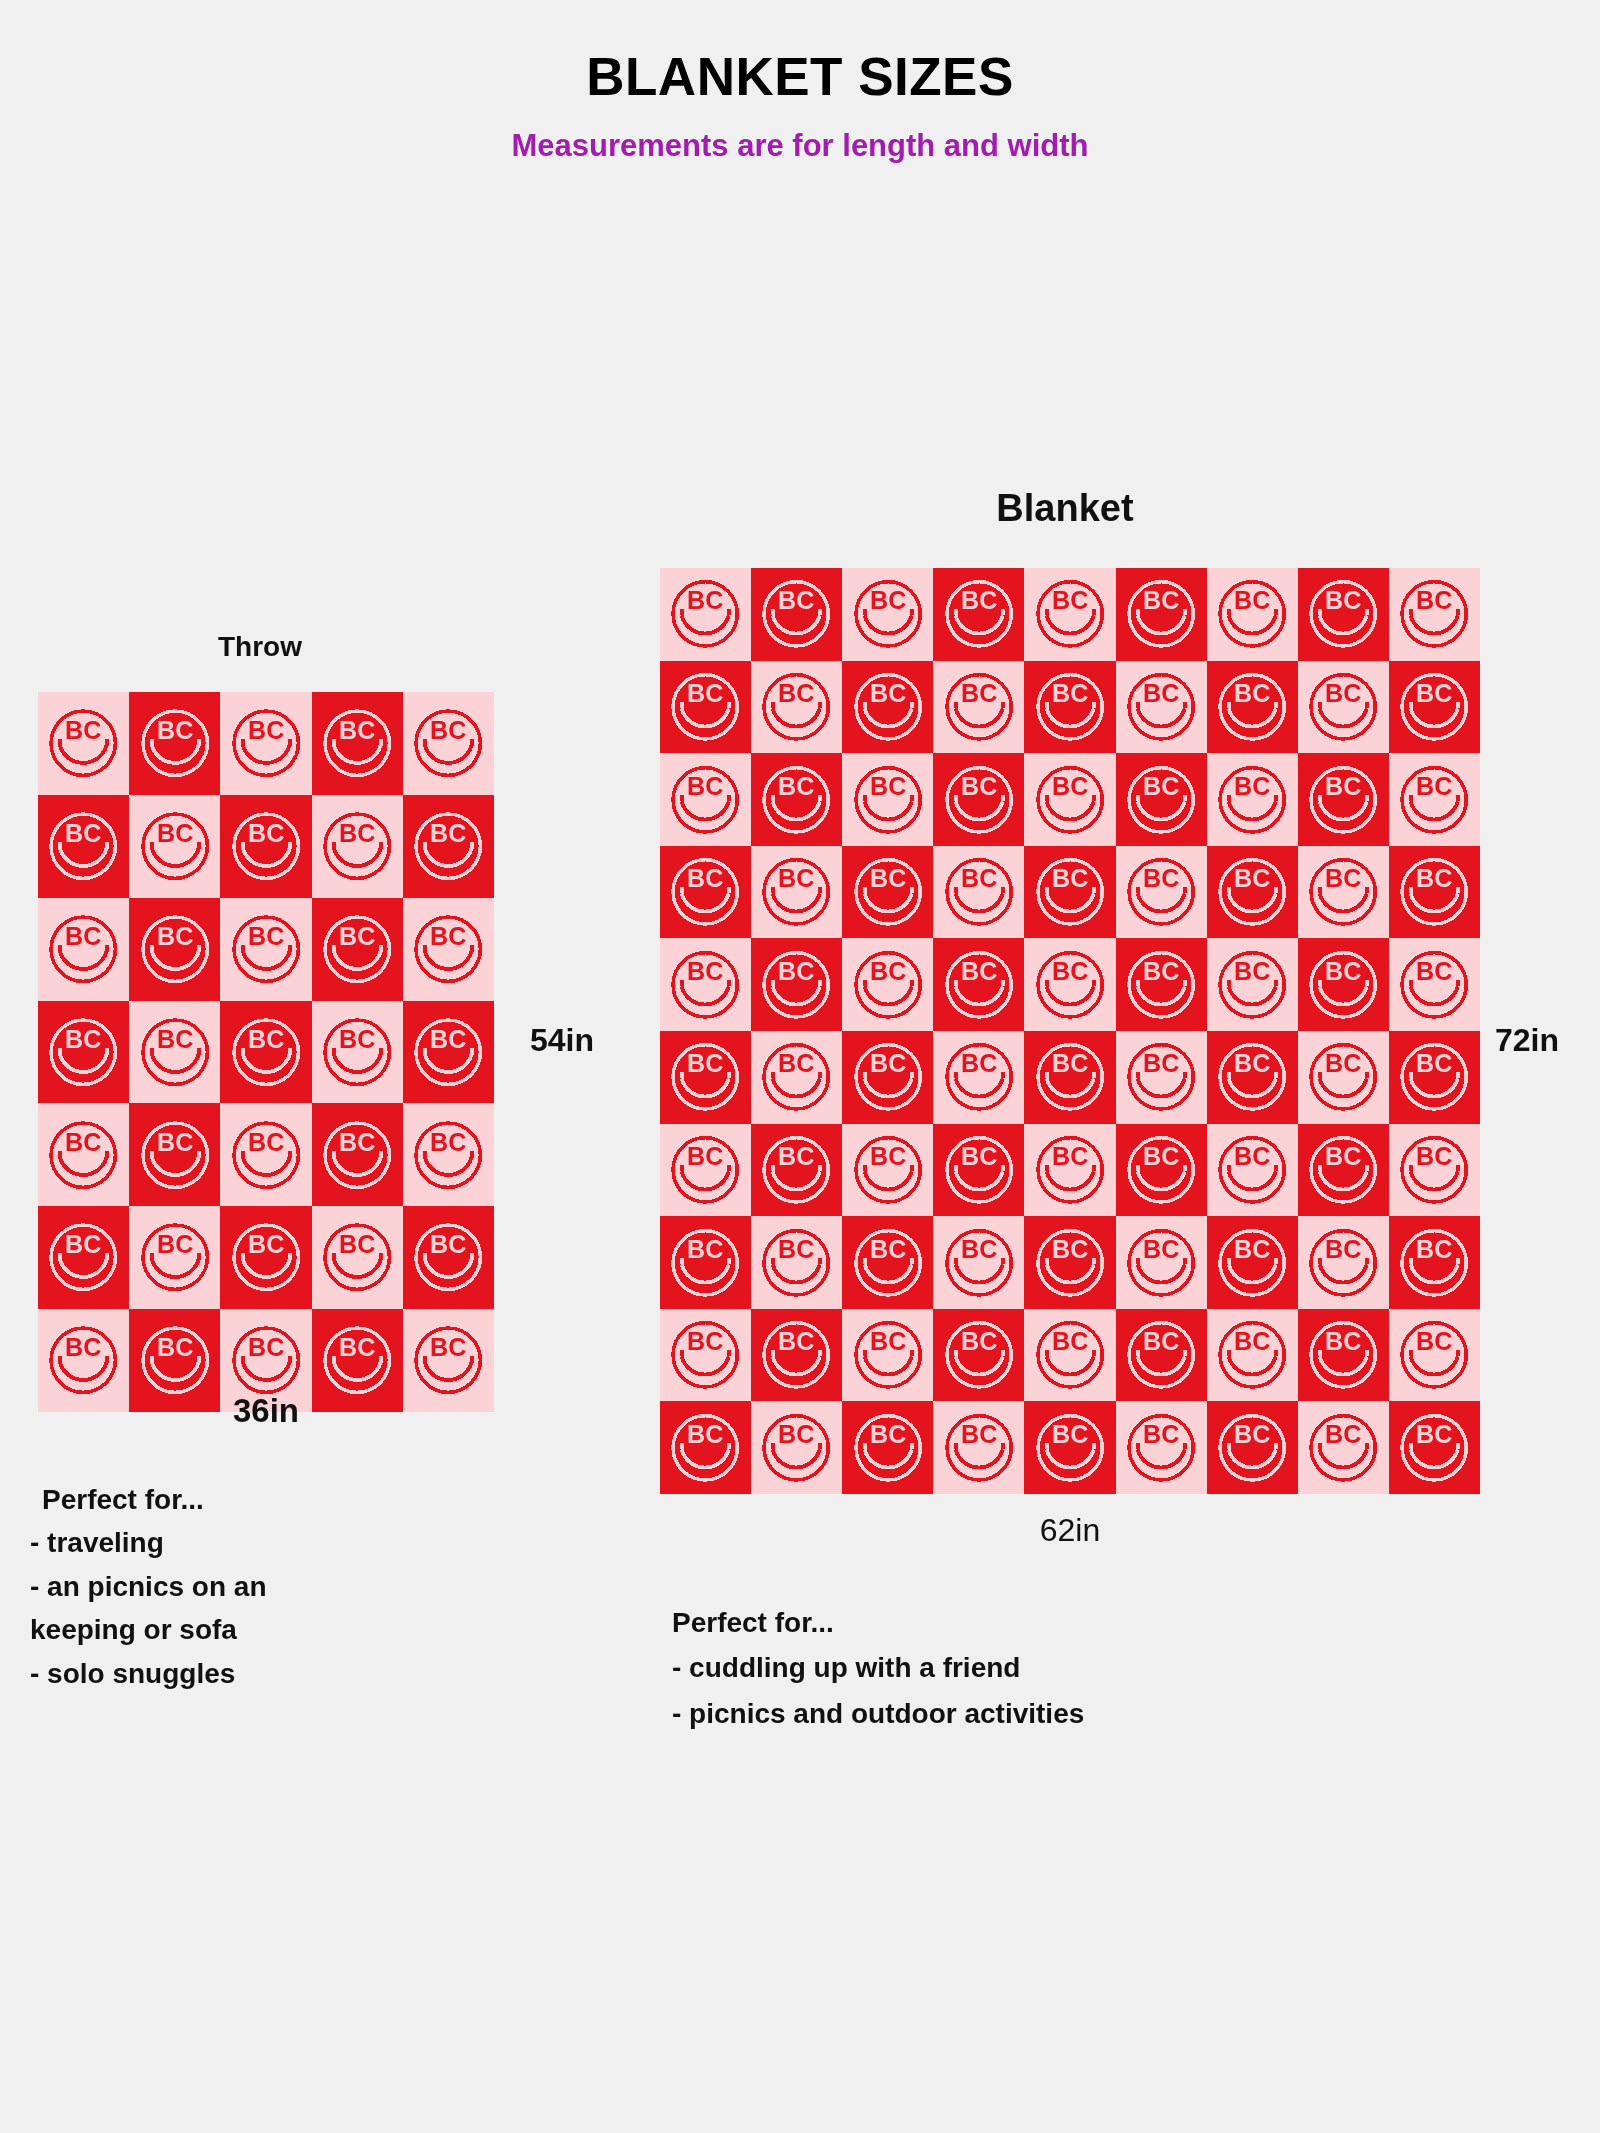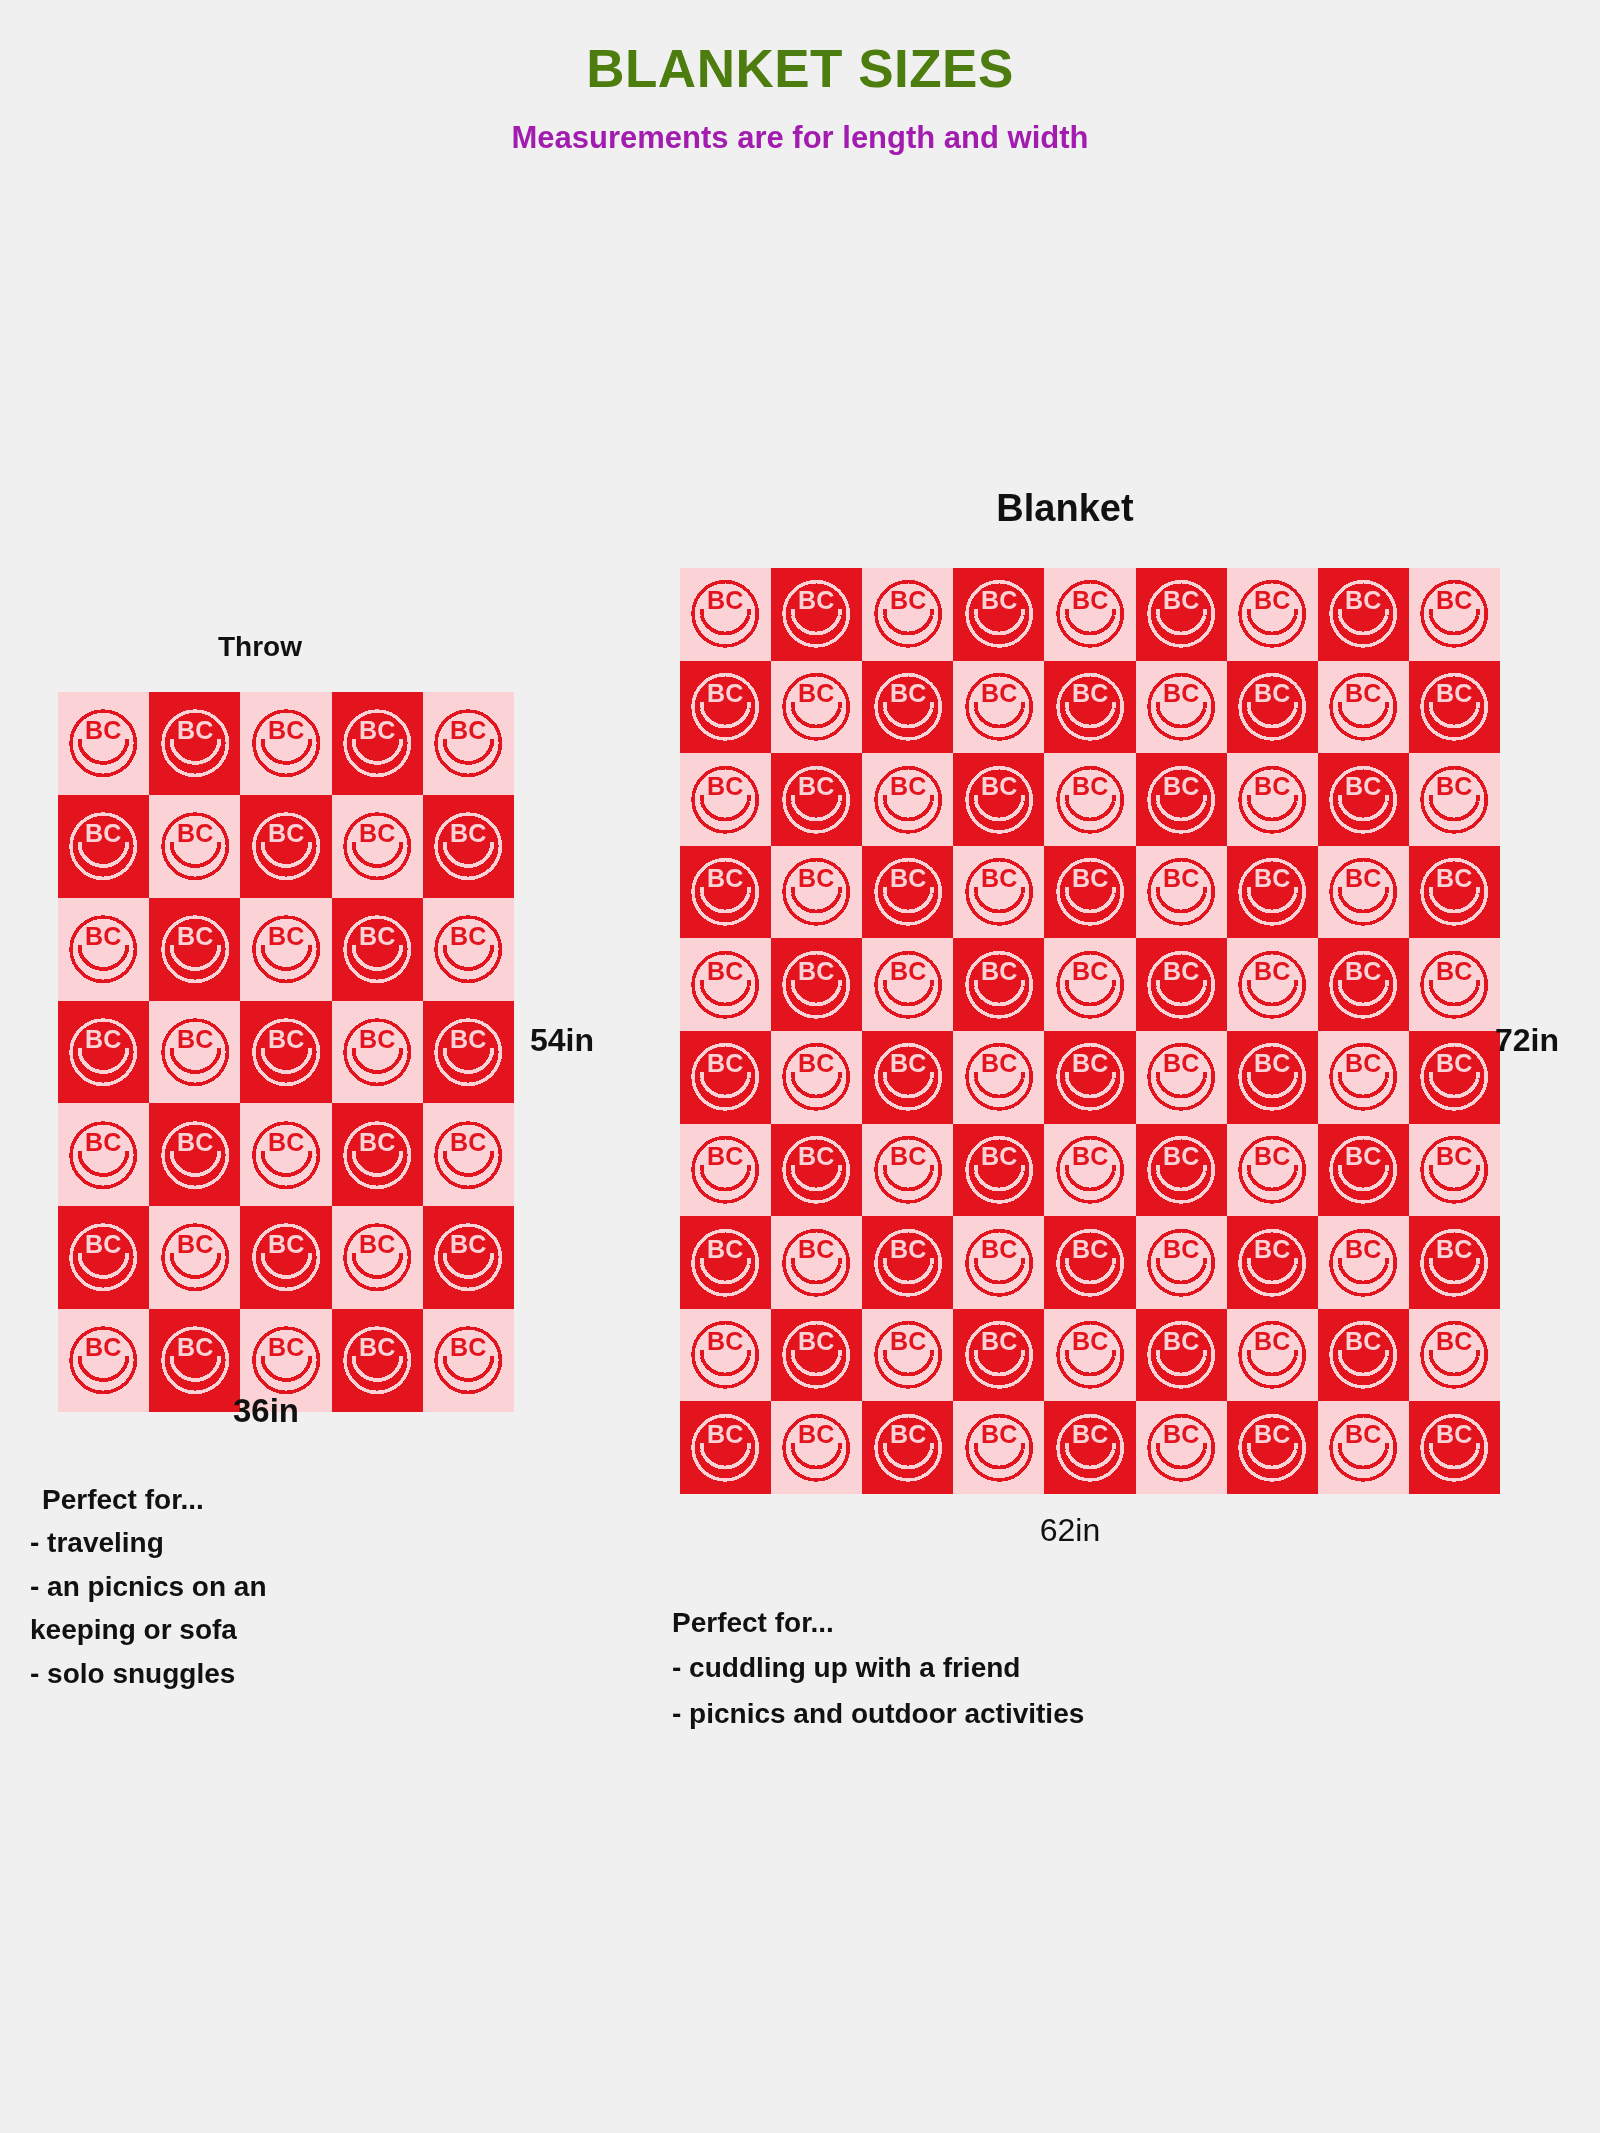--- a/index.html
+++ b/index.html
@@ -22,36 +22,35 @@
     top: 40px;
     left: 0;
     width: 1600px;
     text-align: center;
   }
   #page-title {
     font-size: 53px;
     font-weight: bold;
     letter-spacing: 0.5px;
     line-height: 1.1;
-    margin: 0;
-    color: #4d7c0f;
+    margin: 8px;
+    color: #000000;
   }
   #page-subtitle {
     font-size: 31px;
     font-weight: bold;
     margin: 22px 0 0 0;
     color: #a21caf;
   }
 
   
   .blanket {
     display: grid;
     background: #7dd3fc;
     box-sizing: border-box;
-    margin-left: 20px;
   }
   .cell {
     position: relative;
     overflow: hidden;
   }
   .cell.red  { background: #e4141e; }
   .cell.pink { background: #fbd3d7; }
 
   .face {
     position: absolute;

